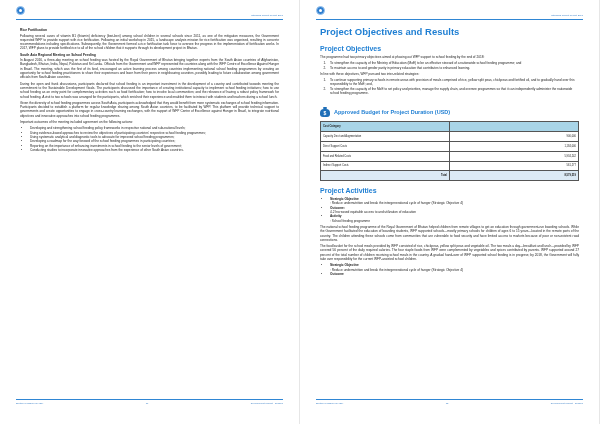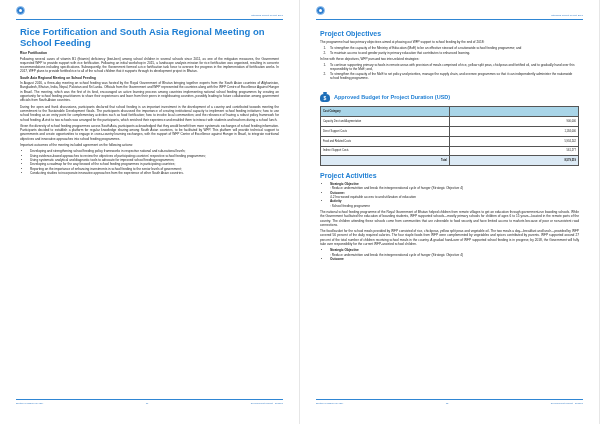--- a/index.html
+++ b/index.html
@@ -43,21 +43,20 @@
 <div class="spread">
 
   <div class="page">
     <div class="hdr">
       <div class="logo"></div>
       <div class="hdr-text">Standard Project Report 2017</div>
       <div class="hdr-line"></div>
     </div>
 
     <div class="content">
-      <h1>Rice Fortification and South Asia Regional Meeting on School Feeding</h1>
 
       <h3>Rice Fortification</h3>
       <p>Following several cases of vitamin B1 (thiamin) deficiency (beri-beri) among school children in several schools since 2011, as one of the mitigation measures, the Government requested WFP to provide support with rice fortification. Following an initial workshop in 2015, a landscape analysis mission for rice fortification was organised, resulting in concrete recommendations including specifications. Subsequently, the Government formed a rice fortification task force to oversee the progress in the implementation of fortification works. In 2017, WFP plans to provide fortified rice to all of the school children that it supports through its development project in Bhutan.</p>
 
       <h3>South Asia Regional Meeting on School Feeding</h3>
       <p>In August 2016, a three-day meeting on school feeding was hosted by the Royal Government of Bhutan bringing together experts from the South Asian countries of Afghanistan, Bangladesh, Bhutan, India, Nepal, Pakistan and Sri Lanka. Officials from the Government and WFP represented the countries along with the WFP Centre of Excellence Against Hunger in Brazil. The meeting, which was the first of its kind, encouraged an active learning process among countries implementing national school feeding programmes by creating an opportunity for school feeding practitioners to share their experiences and learn from their peers in neighbouring countries, possibly leading to future collaboration among government officials from South-Asian countries.</p>
       <p>During the open and frank discussions, participants declared that school feeding is an important investment in the development of a country and contributed towards meeting the commitment to the Sustainable Development Goals. The participants discussed the importance of creating institutional capacity to implement school feeding initiatives; how to use school feeding as an entry point for complementary activities such as food fortification; how to involve local communities; and the relevance of having a robust policy framework for school feeding. A visit to two schools was arranged for the participants, which enriched their experience and enabled them to interact with students and teachers during a school lunch.</p>
       <p>Given the diversity of school feeding programmes across South Asia, participants acknowledged that they would benefit from more systematic exchanges of school feeding information. Participants decided to establish a platform for regular knowledge sharing among South Asian countries, to be facilitated by WFP. This platform will provide technical support to governments and create opportunities to engage in cross-country learning exchanges, with the support of WFP Centre of Excellence against Hunger in Brazil, to integrate nutritional objectives and innovative approaches into school feeding programmes.</p>
       <p>Important outcomes of the meeting included agreement on the following actions:</p>
 
@@ -82,20 +81,21 @@
   </div>
 
   <div class="page">
     <div class="hdr">
       <div class="logo"></div>
       <div class="hdr-text">Standard Project Report 2017</div>
       <div class="hdr-line"></div>
     </div>
 
     <div class="content">
+      <h1 style="margin-bottom:8px;">Project Objectives and Results</h1>
 
       <h2>Project Objectives</h2>
       <p>The programme had two primary objectives aimed at phasing out WFP support to school feeding by the end of 2018:</p>
       <ol>
         <li>To strengthen the capacity of the Ministry of Education (MoE) to be an effective steward of a nationwide school feeding programme; and</li>
         <li>To maintain access to and gender parity in primary education that contributes to enhanced learning.</li>
       </ol>
       <p>In line with these objectives, WFP pursued two inter-related strategies:</p>
       <ol>
         <li>To continue supporting primary schools in remote areas with provision of meals comprised of rice, yellow split peas, chickpeas and fortified oil, and to gradually hand over this responsibility to the MoE; and,</li>

